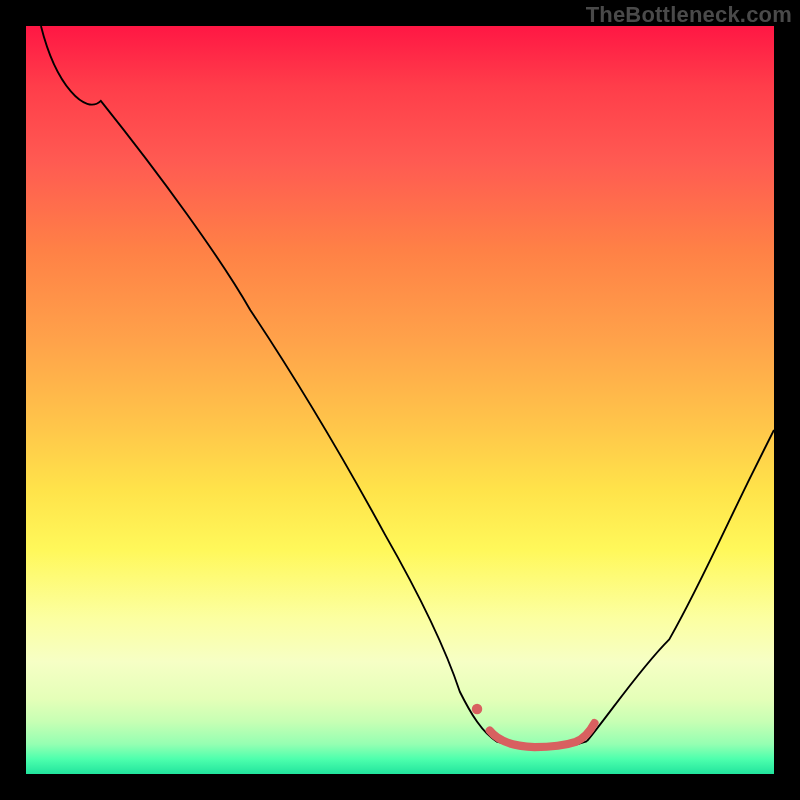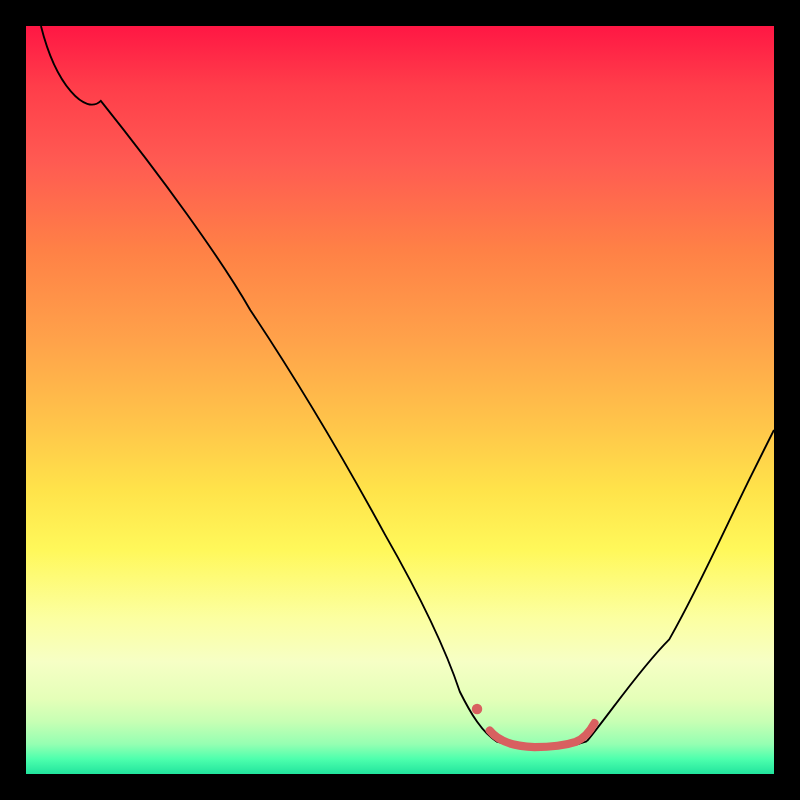--- a/index.html
+++ b/index.html
@@ -62,20 +62,21 @@
     inset: 0;
     width: 100%;
     height: 100%;
   }
 </style>
 </head>
 <body>
 
 <div class="container">
 
+  <div class="watermark">TheBottleneck.com</div>
 
   <div class="plot-frame">
     <div class="plot-bg"></div>
 
     <svg class="lines" viewBox="0 0 100 100" preserveAspectRatio="none">
 
       <path d="M 2 0
                C 4 8, 8 12, 10 10
                L 10 10
                C 18 20, 26 31, 30 38

